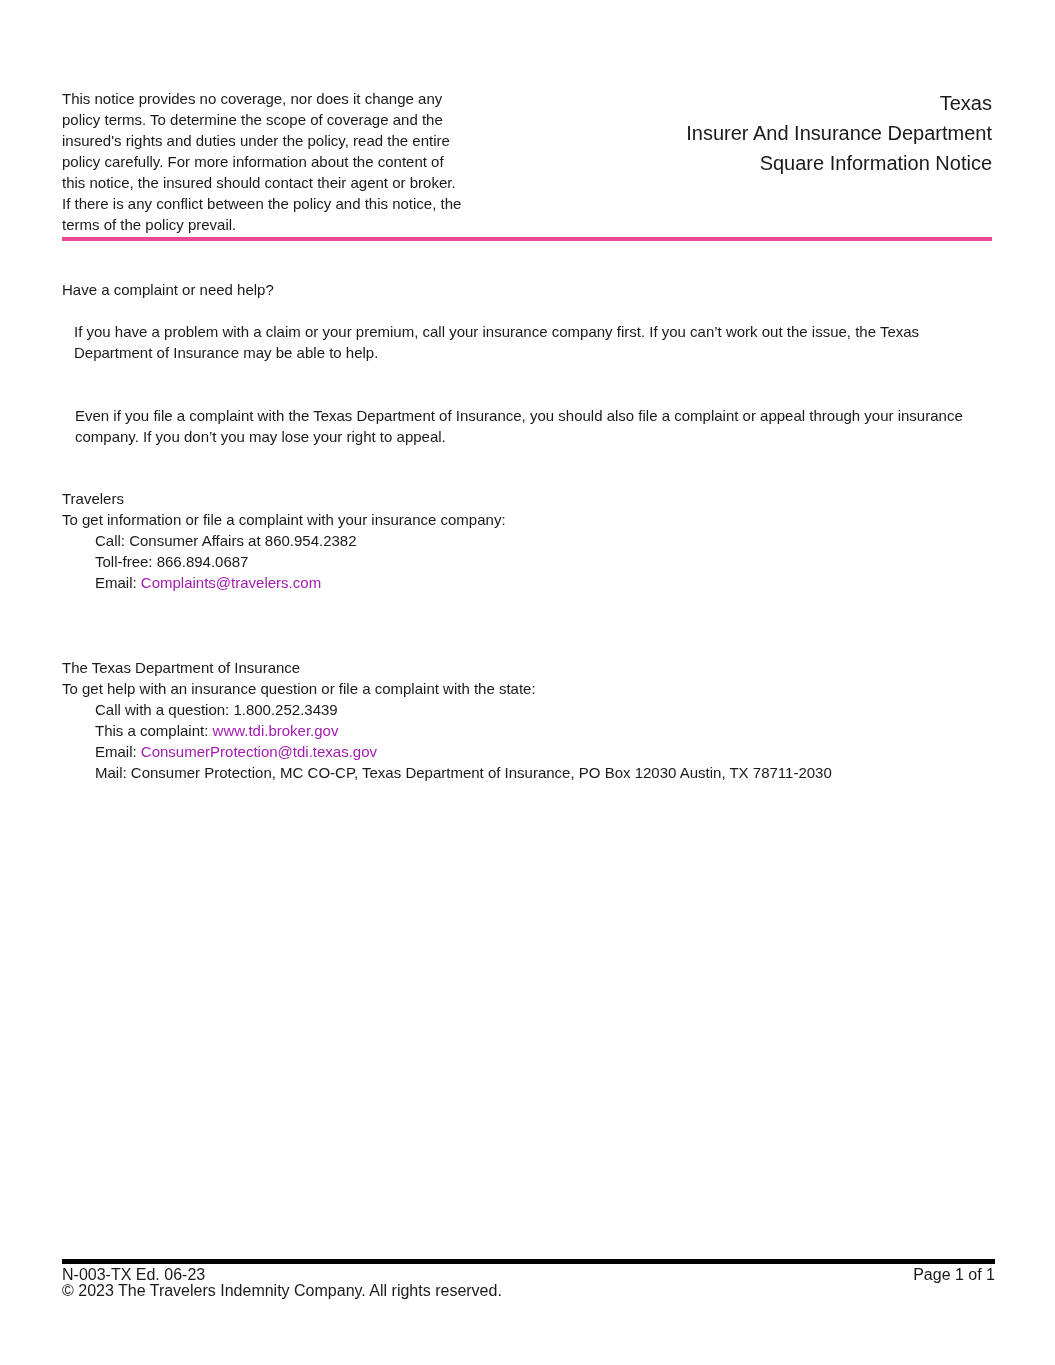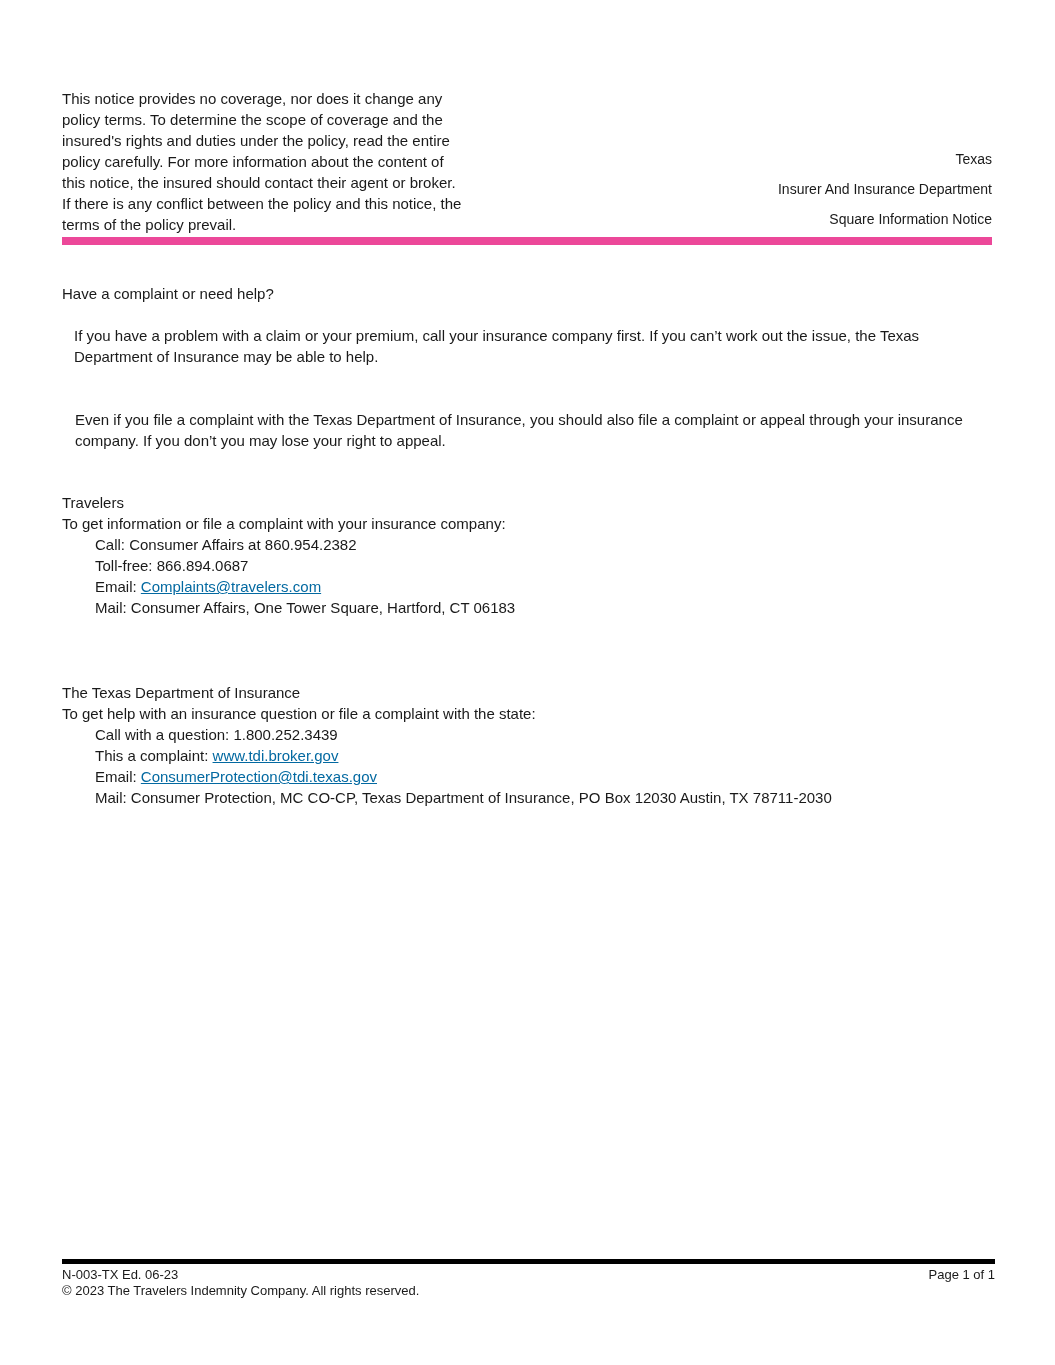--- a/index.html
+++ b/index.html
@@ -20,32 +20,32 @@
   }
   .content {
     position: absolute;
     left: 62px;
     right: 63px;
     top: 0;
   }
   .header-row {
     display: flex;
     justify-content: space-between;
-    align-items: flex-end;
+    align-items: flex-start;
     margin-top: 88px;
-    border-bottom: 8px solid #ec4899;
+    border-bottom: 4px solid #ec4899;
     padding-bottom: 2px;
   }
   .disclaimer {
     margin: 0;
     width: 404px;
   }
   .notice-title {
     text-align: right;
-    font-size: 14px;
+    font-size: 20px;
     line-height: 30px;
     padding-bottom: 1px;
   }
   .help-heading {
     margin: 38px 0 0 0;
   }
   .para-1 {
     margin: 21px 0 0 12px;
   }
   .para-2 {
@@ -54,30 +54,29 @@
   .contact-block-travelers {
     margin-top: 41px;
   }
   .contact-block-tdi {
     margin-top: 64px;
   }
   .contact-line {
     padding-left: 33px;
   }
   .link {
-    color: #0369a1;
-    text-decoration: underline;
+    color: #a21caf;
     cursor: pointer;
   }
   .footer {
     position: absolute;
     left: 62px;
     right: 60px;
     top: 1259px;
-    font-size: 13px;
+    font-size: 16px;
     line-height: 16px;
   }
   .footer-rule {
     height: 5px;
     background: #000000;
   }
   .footer-row {
     display: flex;
     justify-content: space-between;
     margin-top: 3px;
@@ -105,21 +104,20 @@
     <p class="para-2">Even if you file a complaint with the Texas Department of Insurance, you should also file a complaint or appeal through your insurance company. If you don’t you may lose your right to appeal.</p>
 
     <div class="contact-block-travelers">
       <div>Travelers</div>
       <div>To get information or file a complaint with your insurance company:</div>
       <div class="contact-line">Call: Consumer Affairs at 860.954.2382</div>
       <div class="contact-line">Toll-free: 866.894.0687</div>
       <div class="contact-line">
         <span>Email: </span><a class="link">Complaints@travelers.com</a>
       </div>
-      <div class="contact-line">Mail: Consumer Affairs, One Tower Square, Hartford, CT 06183</div>
     </div>
 
     <div class="contact-block-tdi">
       <div>The Texas Department of Insurance</div>
       <div>To get help with an insurance question or file a complaint with the state:</div>
       <div class="contact-line">Call with a question: 1.800.252.3439</div>
       <div class="contact-line">
         <span>This a complaint: </span><a class="link">www.tdi.broker.gov</a>
       </div>
       <div class="contact-line">

